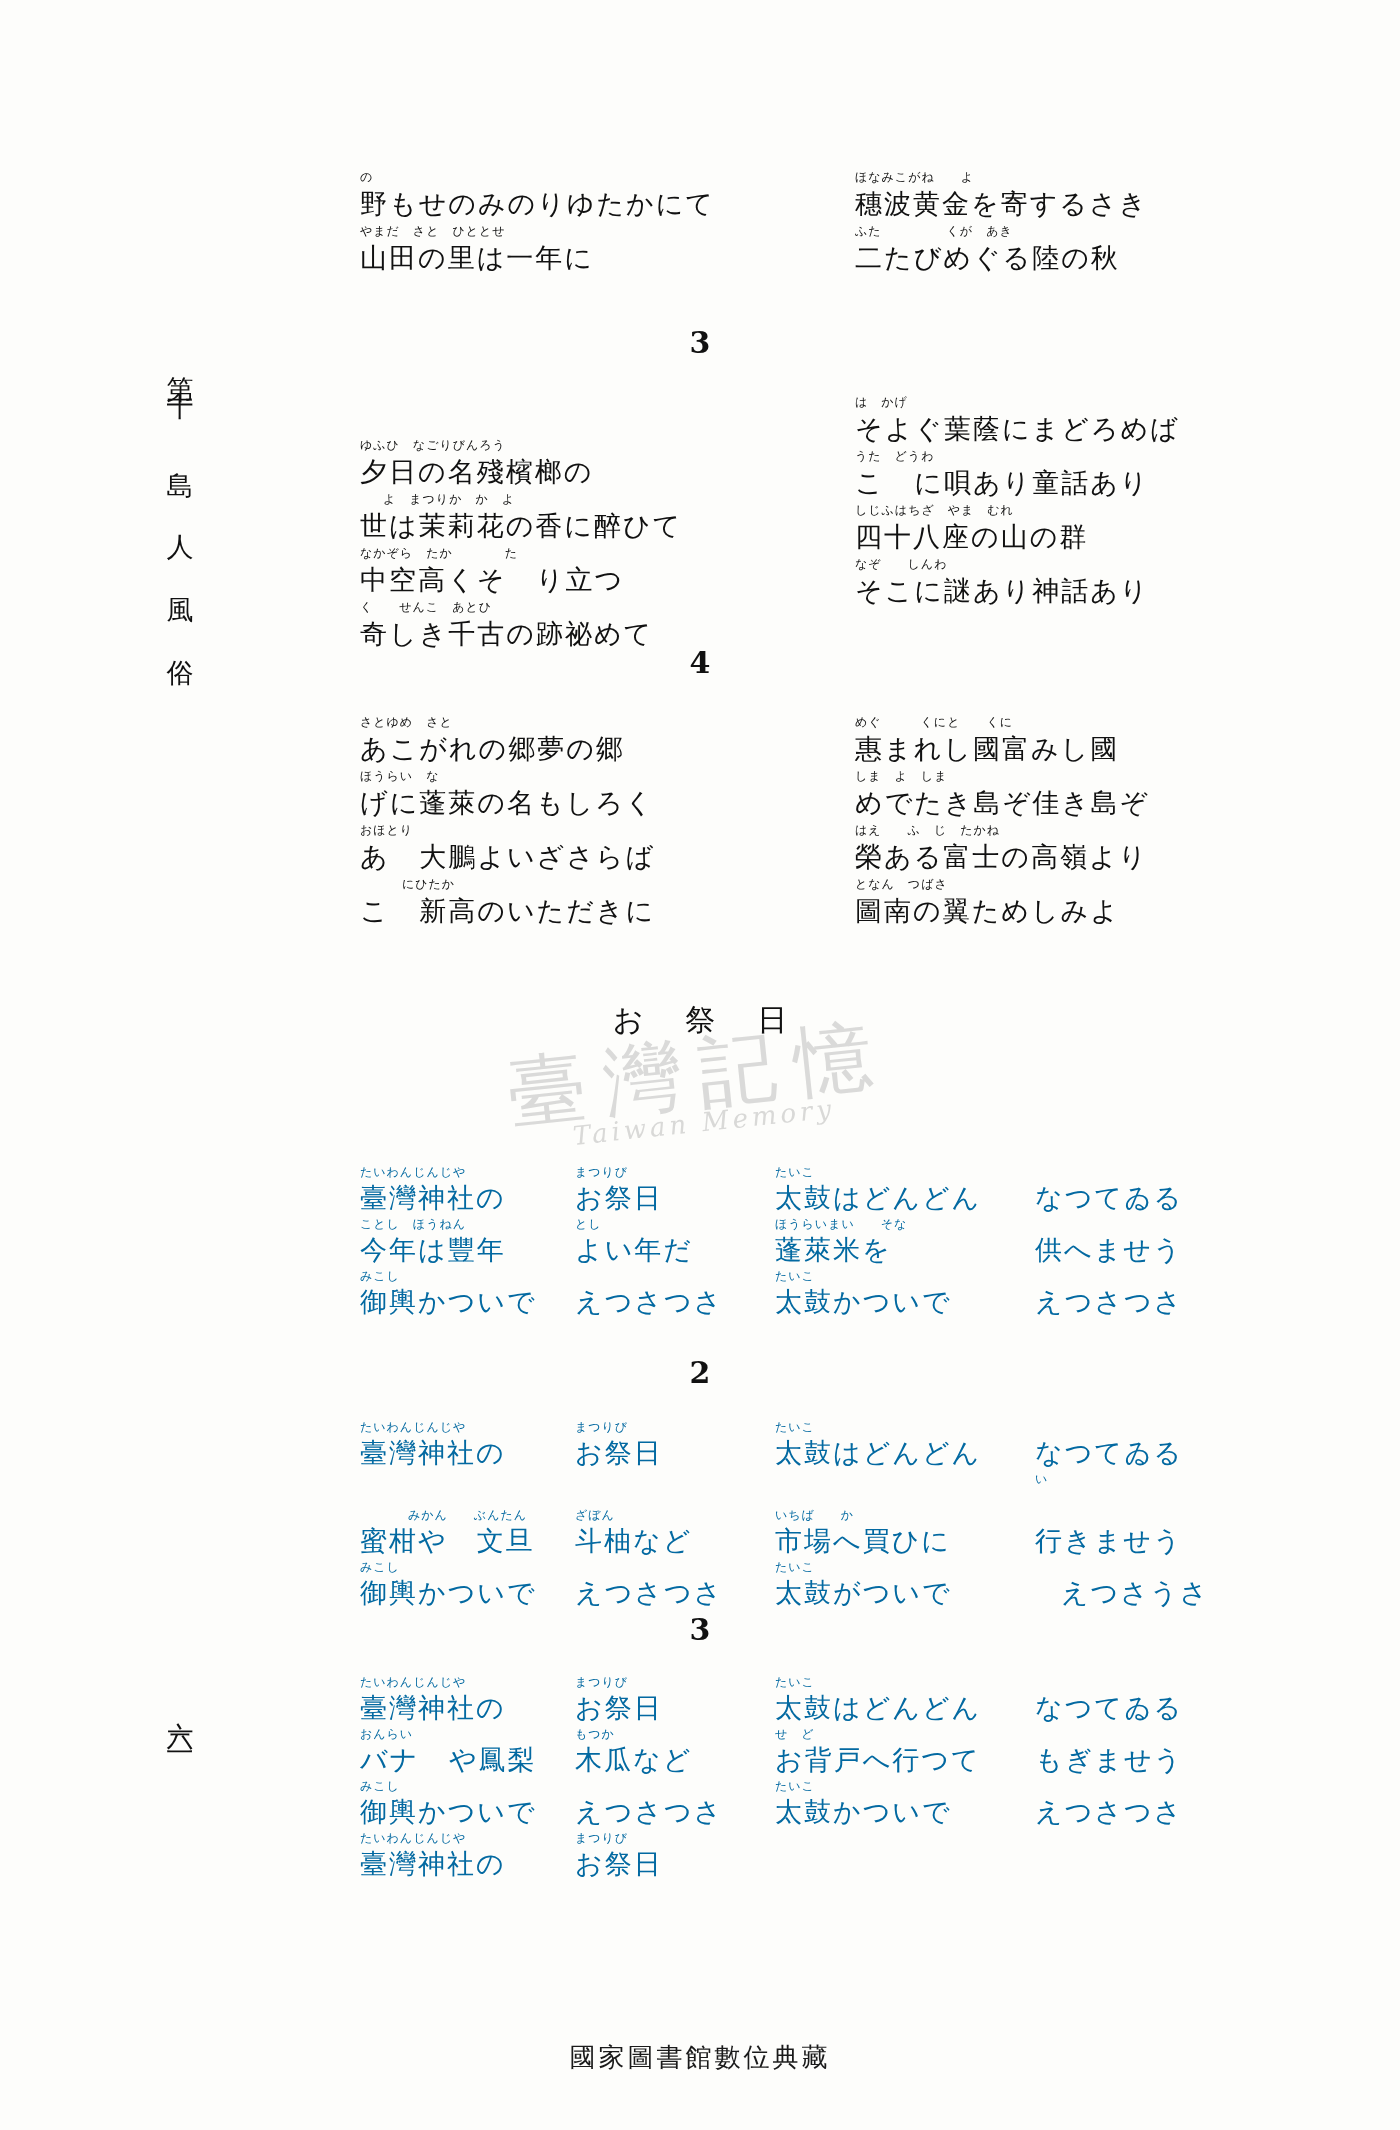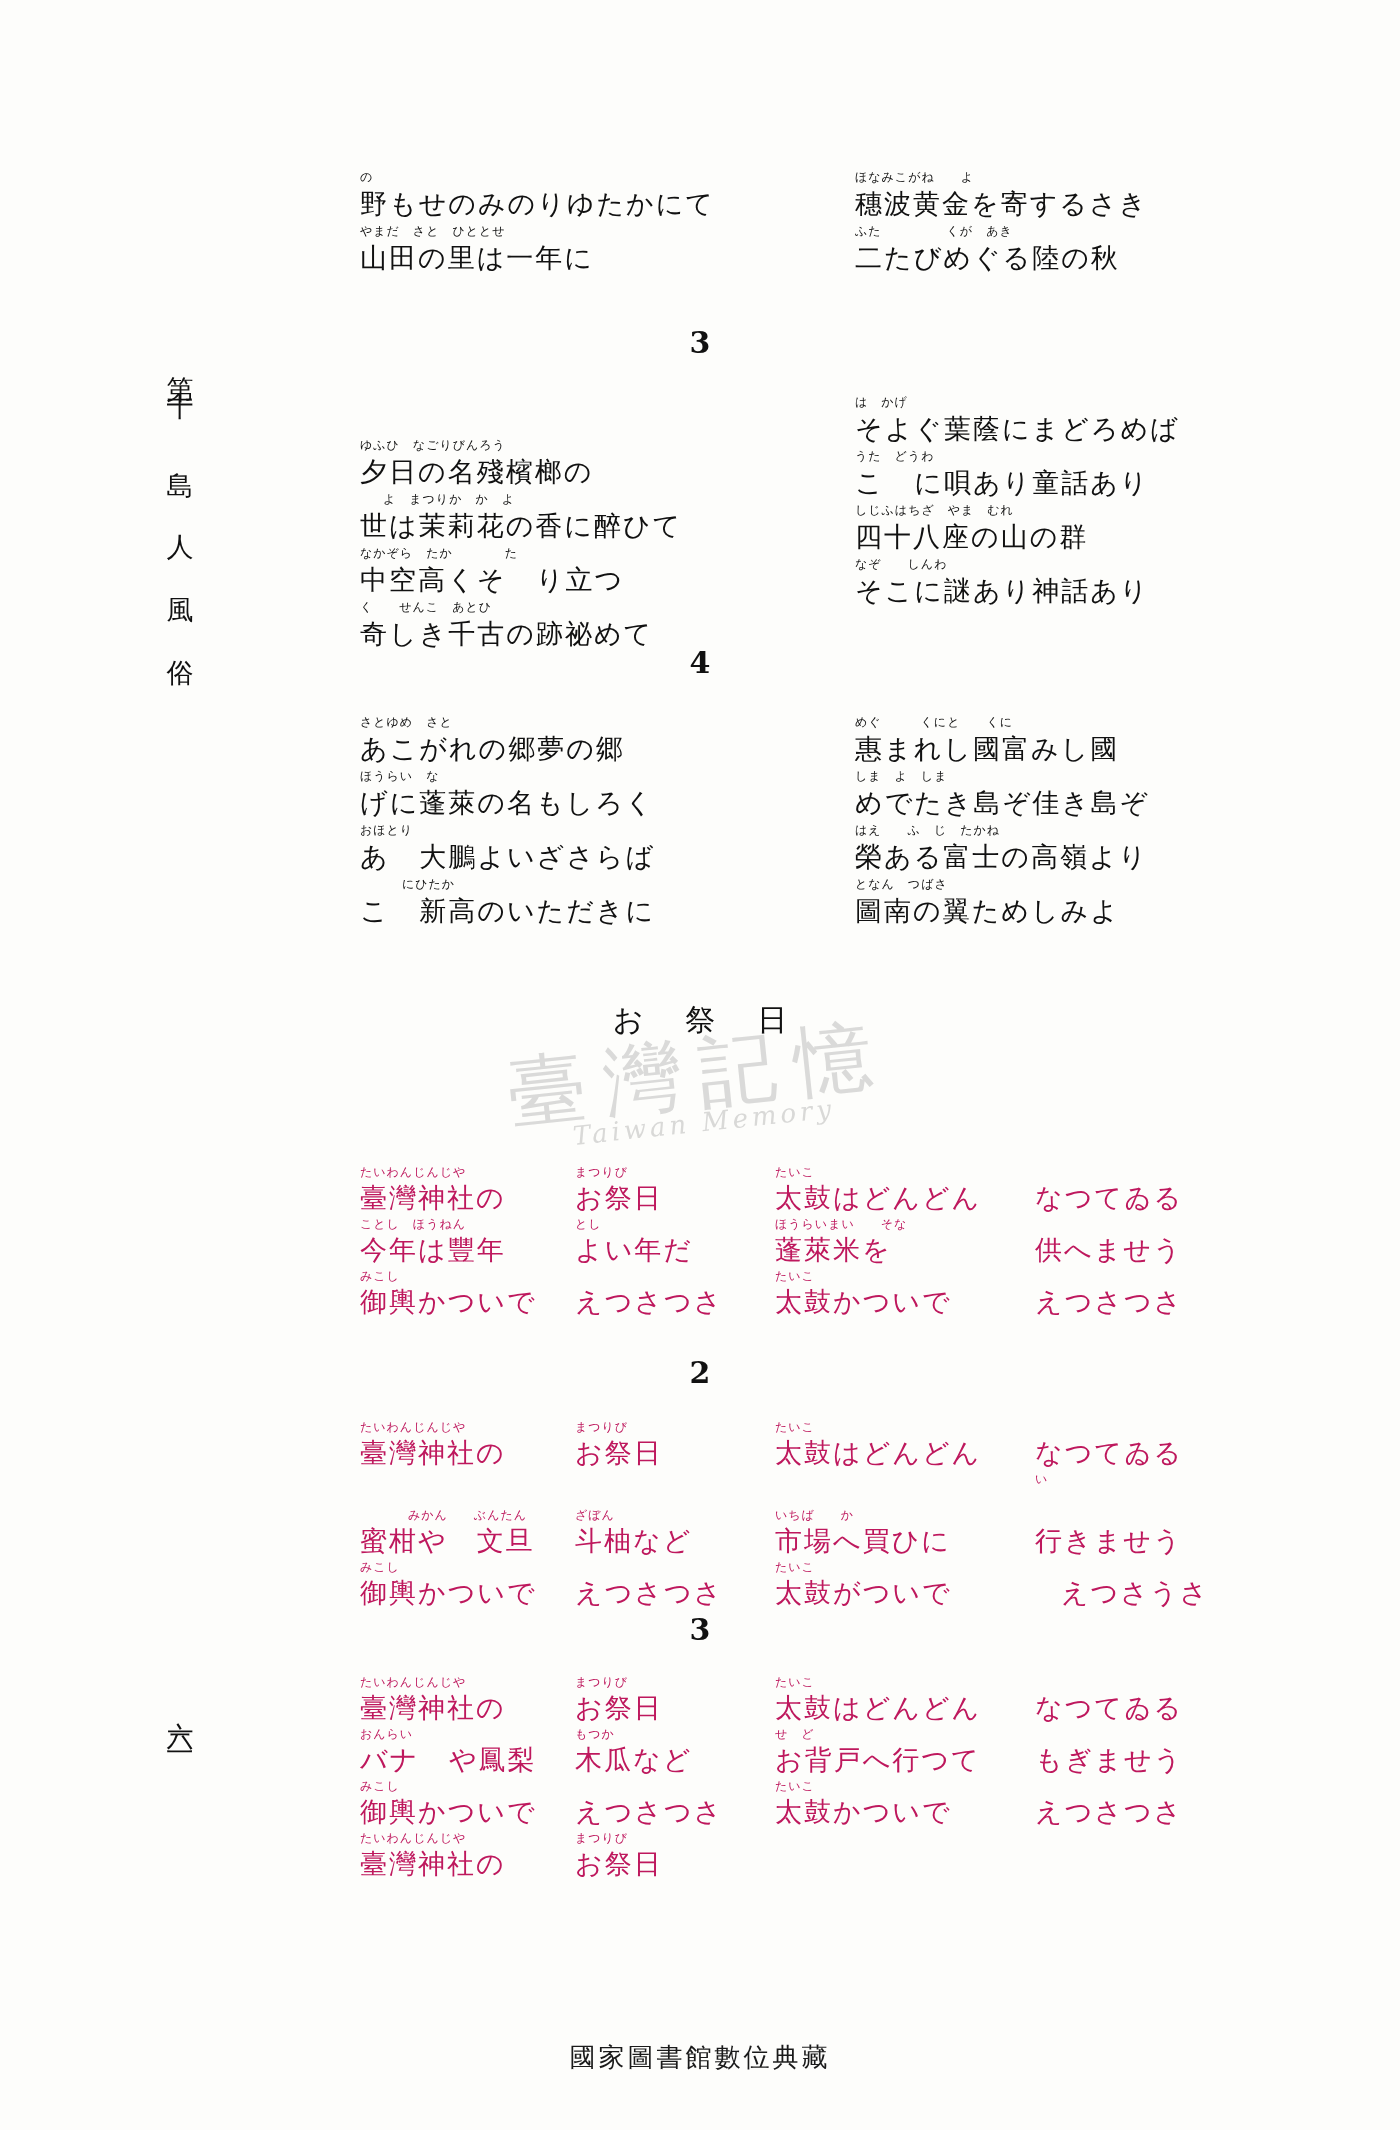--- a/index.html
+++ b/index.html
@@ -83,21 +83,21 @@
     text-indent: 42px;
     color: #111;
   }
 
   
   .song-block {
     position: absolute;
     font-family: "DejaVu Serif", serif;
     font-size: 27px;
     line-height: 58px;
-    color: #be185d;
+    color: #0369a1;
     white-space: nowrap;
   }
   .song-row {
     display: flex;
     align-items: flex-end;
   }
   .song-cell {
     display: inline-block;
   }
 

